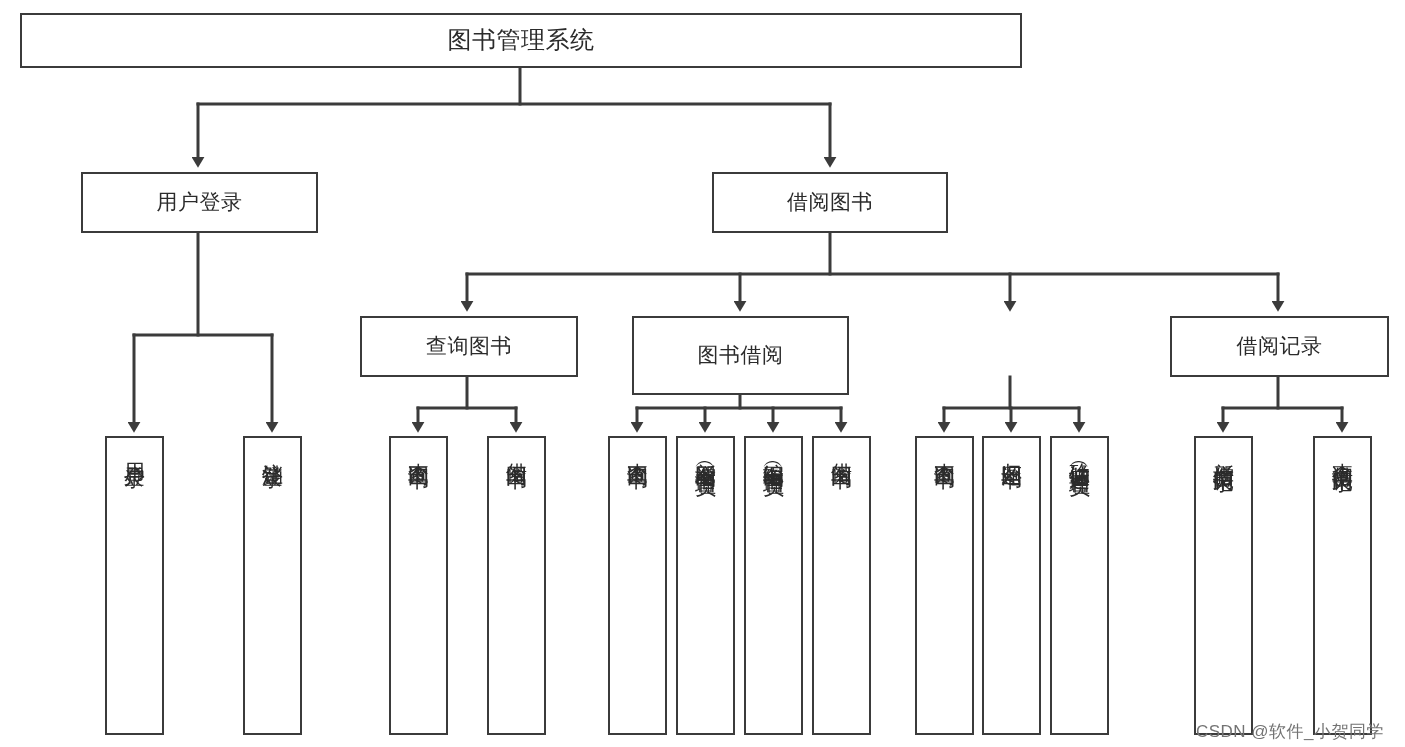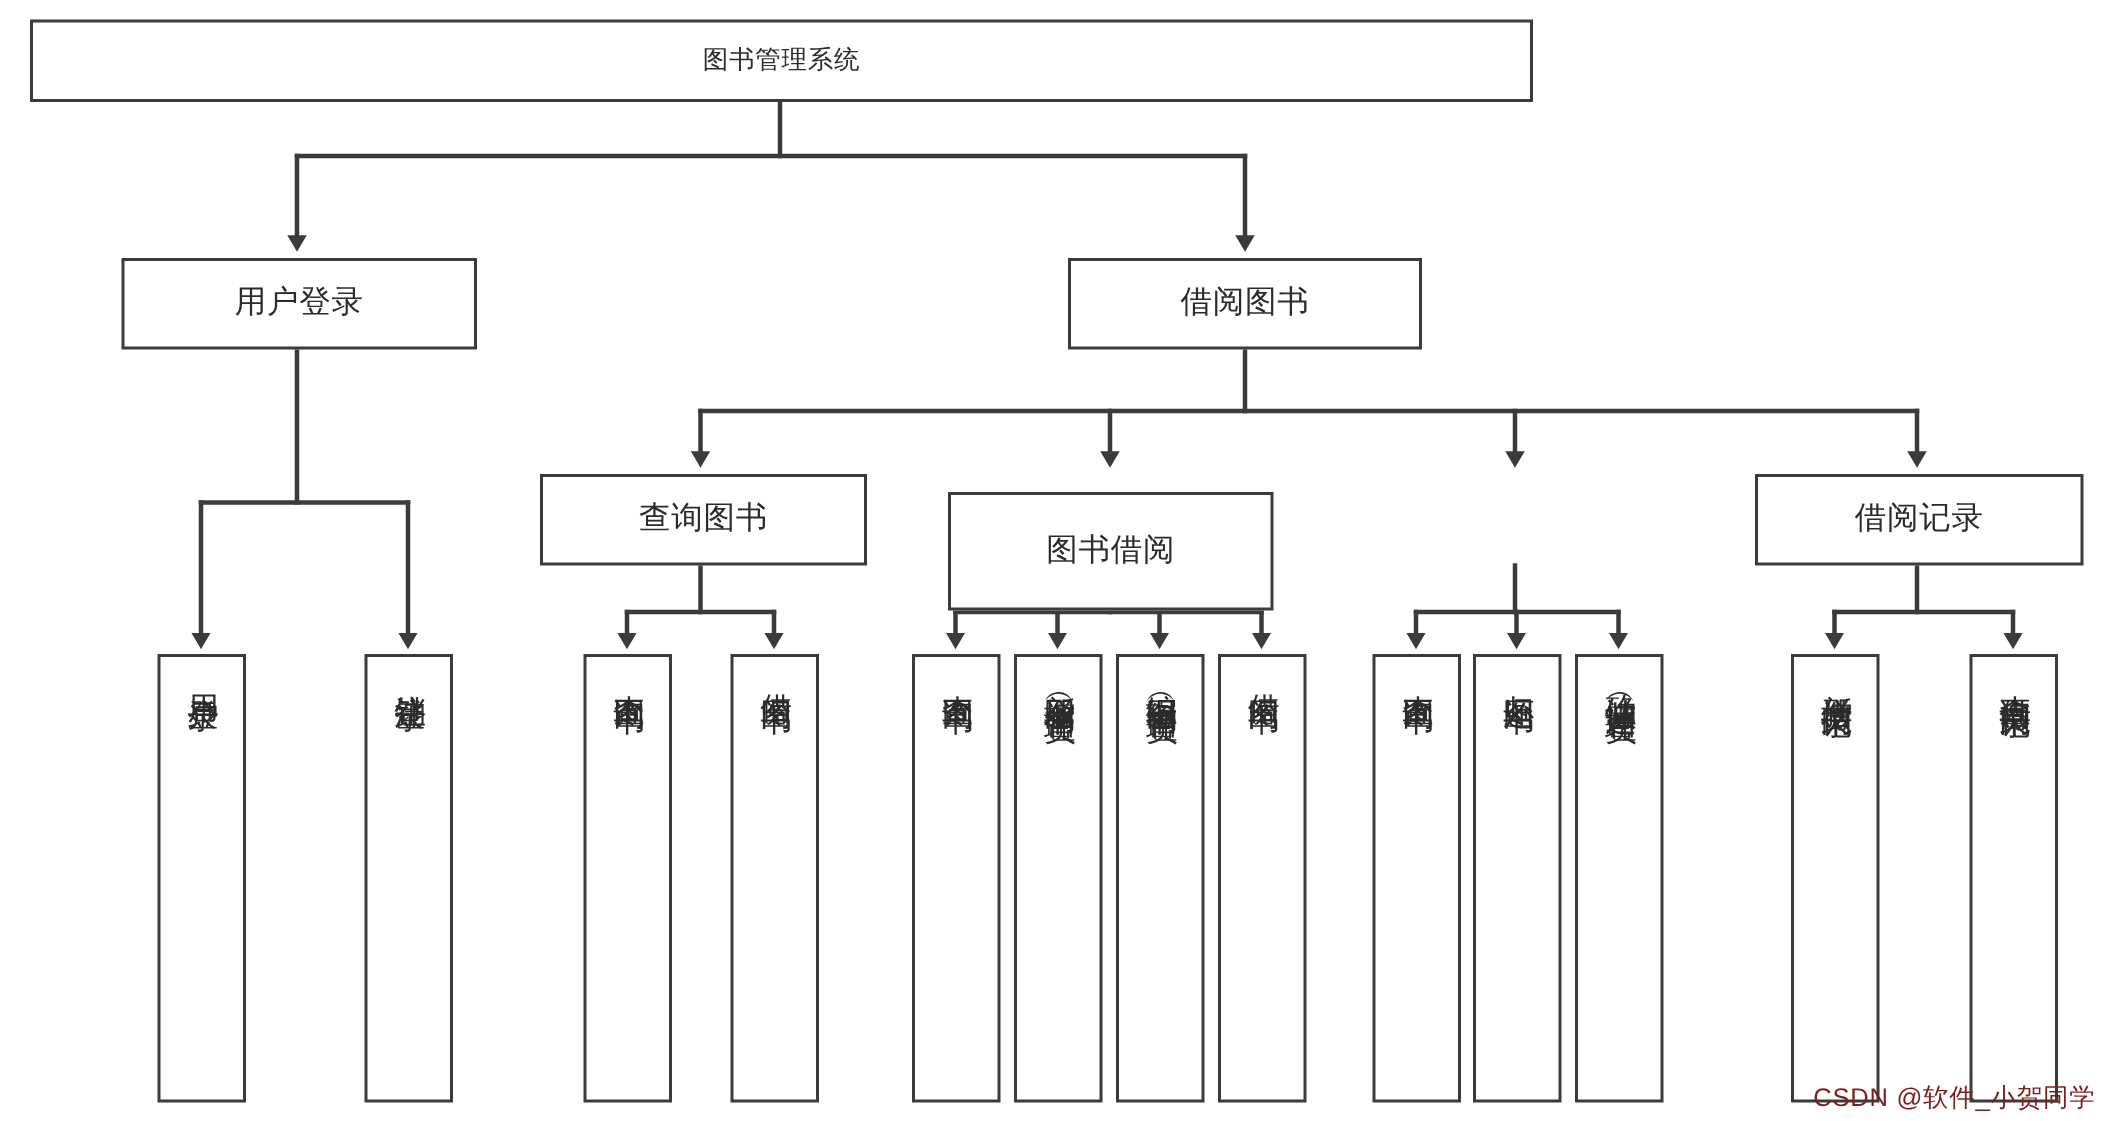--- a/index.html
+++ b/index.html
@@ -38,41 +38,41 @@
   .node .lbl {
     display: block;
     text-align: center;
     line-height: 1.18;
     letter-spacing: 0.5px;
   }
   .node.h .lbl {
     font-size: 21px;
   }
   .node.root .lbl {
-    font-size: 17px;
+    font-size: 24px;
   }
   .node.v {
     align-items: flex-start;
     justify-content: center;
     padding-top: 8px;
   }
   .node.v .lbl {
     writing-mode: vertical-rl;
     text-orientation: upright;
     font-size: 21px;
     line-height: 1.05;
     letter-spacing: 2px;
     white-space: nowrap;
   }
   .watermark {
     position: absolute;
-    right: 8px;
+    right: 21px;
     bottom: 4px;
     font-size: 17px;
-    color: #7f1d1d;
+    color: #737373;
     letter-spacing: 0.5px;
     white-space: nowrap;
     user-select: none;
   }
 </style>
 </head>
 <body>
 
 <div id="canvas">
 
@@ -136,21 +136,21 @@
   <div class="node h" style="left:81px; top:172px; width:237px; height:61px;">
     <span class="lbl">用户登录</span>
   </div>
   <div class="node h" style="left:712px; top:172px; width:236px; height:61px;">
     <span class="lbl">借阅图书</span>
   </div>
 
   <div class="node h" style="left:360px; top:316px; width:218px; height:61px;">
     <span class="lbl">查询图书</span>
   </div>
-  <div class="node h" style="left:632px; top:316px; width:217px; height:79px;margin-top:12px;">
+  <div class="node h" style="left:632px; top:316px; width:217px; height:79px;">
     <span class="lbl">图书借阅</span>
   </div>
   <div class="node h" style="left:1170px; top:316px; width:219px; height:61px;">
     <span class="lbl">借阅记录</span>
   </div>
 
   <div class="node v" style="left:105px; top:436px; width:59px; height:299px;">
     <span class="lbl">用户登录</span>
   </div>
   <div class="node v" style="left:243px; top:436px; width:59px; height:299px;">

